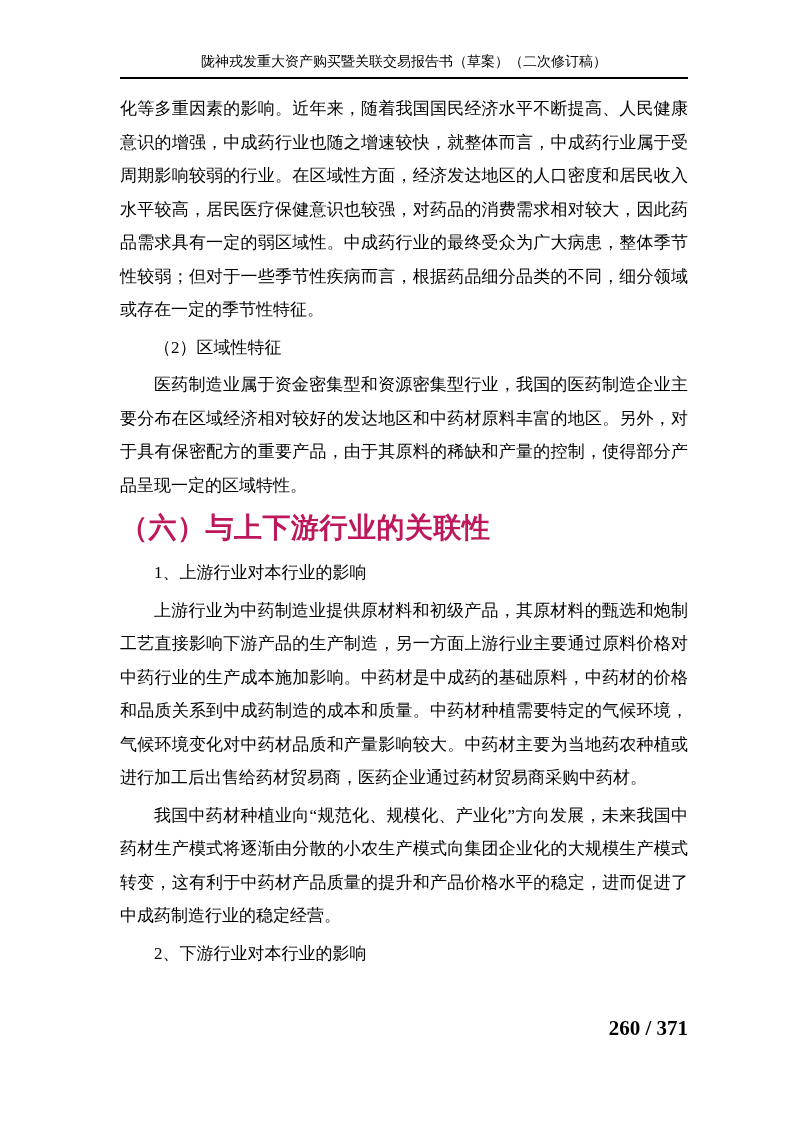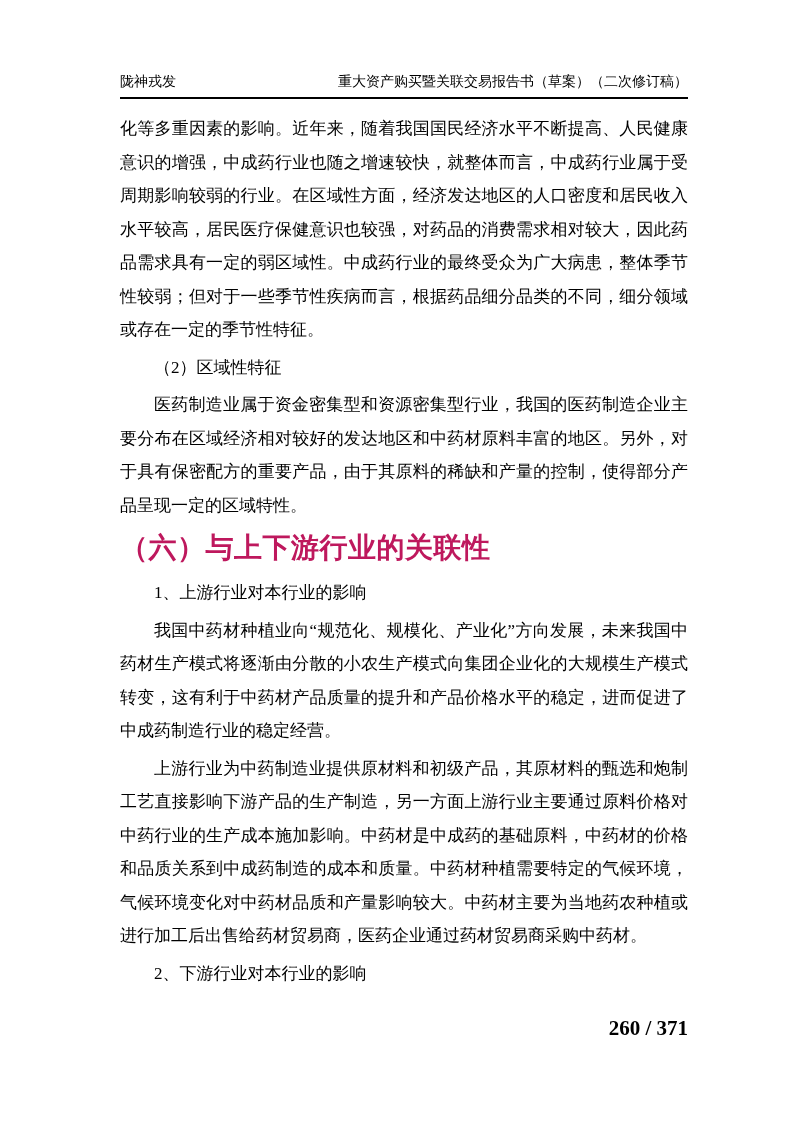--- a/index.html
+++ b/index.html
@@ -19,23 +19,23 @@
   }
 
   .content {
     position: absolute;
     left: 120px;
     right: 105px;
     top: 0;
   }
 
   .page-header {
-    margin-top: 73px;
+    margin-top: 53px;
     display: flex;
-    justify-content: space-between;
+    justify-content: center;
     align-items: flex-end;
     border-bottom: 2px solid #000000;
     padding-bottom: 7px;
     font-size: 14px;
     line-height: 17px;
     white-space: nowrap;
   }
 
   .doc-body {
     margin-top: 13px;
@@ -94,23 +94,23 @@
 
       <p class="indent">（2）区域性特征</p>
 
       <p class="indent">医药制造业属于资金密集型和资源密集型行业，我国的医药制造企业主要分布在区域经济相对较好的发达地区和中药材原料丰富的地区。另外，对于具有保密配方的重要产品，由于其原料的稀缺和产量的控制，使得部分产品呈现一定的区域特性。</p>
 
       <h2 class="section-heading">（六）与上下游行业的关联性</h2>
 
 
       <p class="indent">1、上游行业对本行业的影响</p>
 
+      <p class="indent">上游行业为中药制造业提供原材料和初级产品，其原材料的甄选和炮制工艺直接影响下游产品的生产制造，另一方面上游行业主要通过原料价格对中药行业的生产成本施加影响。中药材是中成药的基础原料，中药材的价格和品质关系到中成药制造的成本和质量。中药材种植需要特定的气候环境，气候环境变化对中药材品质和产量影响较大。中药材主要为当地药农种植或进行加工后出售给药材贸易商，医药企业通过药材贸易商采购中药材。</p>
+
       <p class="indent">我国中药材种植业向“规范化、规模化、产业化”方向发展，未来我国中药材生产模式将逐渐由分散的小农生产模式向集团企业化的大规模生产模式转变，这有利于中药材产品质量的提升和产品价格水平的稳定，进而促进了中成药制造行业的稳定经营。</p>
-
-      <p class="indent">上游行业为中药制造业提供原材料和初级产品，其原材料的甄选和炮制工艺直接影响下游产品的生产制造，另一方面上游行业主要通过原料价格对中药行业的生产成本施加影响。中药材是中成药的基础原料，中药材的价格和品质关系到中成药制造的成本和质量。中药材种植需要特定的气候环境，气候环境变化对中药材品质和产量影响较大。中药材主要为当地药农种植或进行加工后出售给药材贸易商，医药企业通过药材贸易商采购中药材。</p>
 
       <p class="indent">2、下游行业对本行业的影响</p>
 
     </main>
   </div>
 
   <footer class="page-footer">
     <span>260 / 371</span>
   </footer>
 </div>

